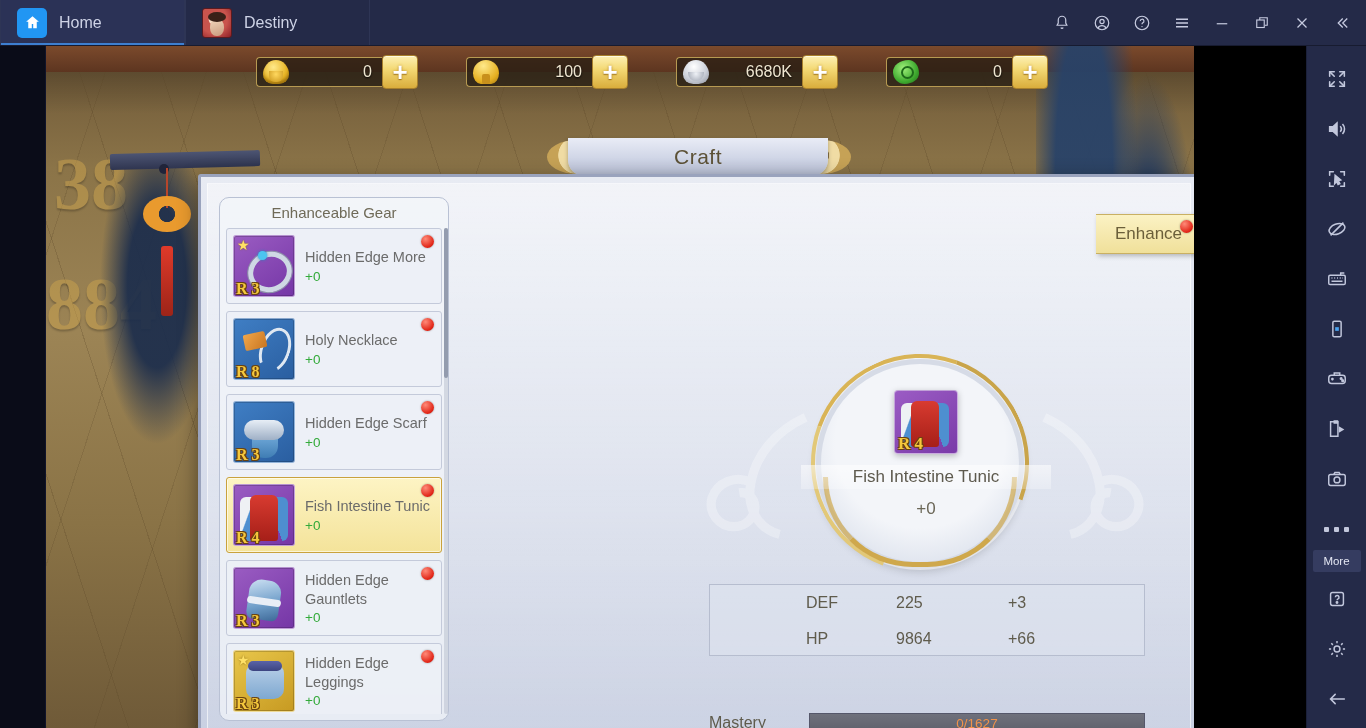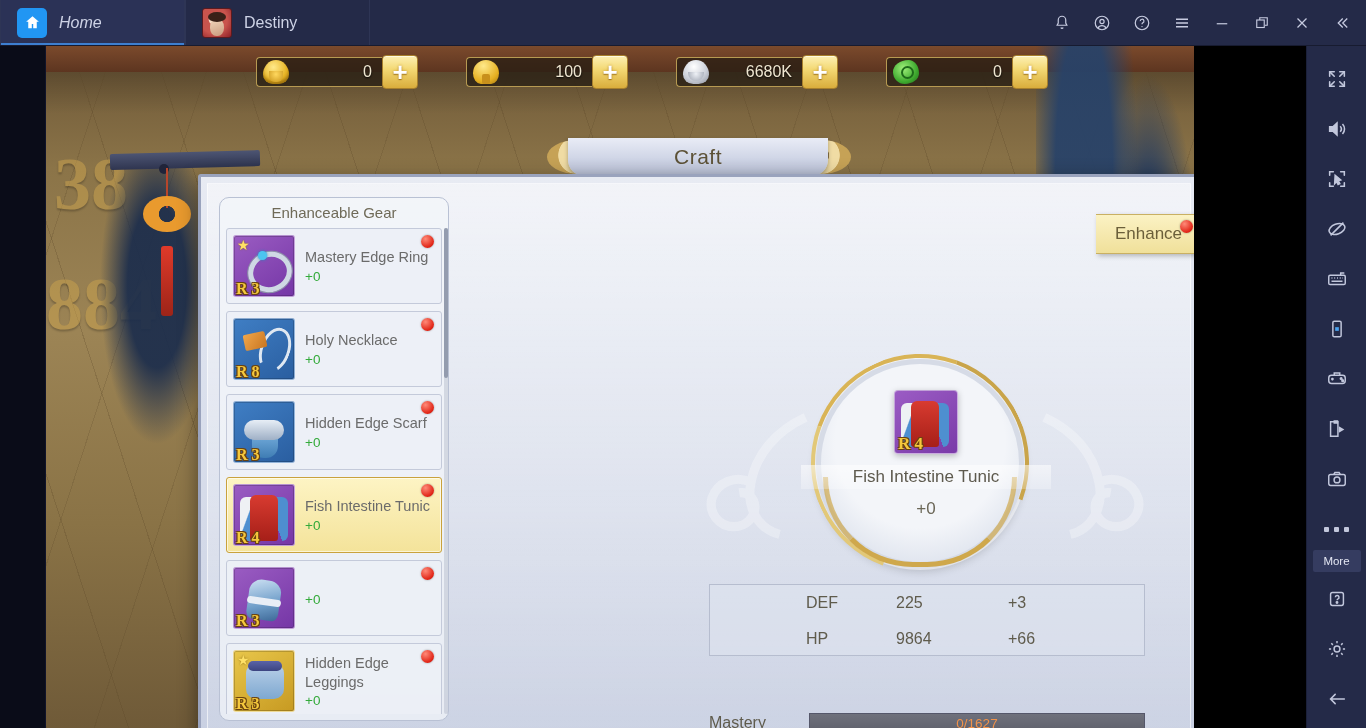--- a/index.html
+++ b/index.html
@@ -29,21 +29,21 @@
   .bs-logo-text { line-height: 1.05; }
   .bs-name { color: #fff; font-size: 15px; font-weight: bold; letter-spacing: .1px; }
   .bs-ver  { color: #b8bcd0; font-size: 9.5px; }
 
   .tab {
     display: flex; align-items: center; gap: 12px;
     padding: 0 16px; min-width: 185px;
     border-left: 1px solid #2e3555; border-right: 1px solid #2e3555;
     position: relative;
   }
-  .tab.active { background: #2b3256; font-style: italic; }
+  .tab.active { background: #2b3256; }
   .tab.active::after{
     content:''; position:absolute; left:0; right:0; bottom:0; height:2px; background:#3d7fd1;
   }
   .tab-home-icon {
     width: 30px; height: 30px; border-radius: 5px; background: #2196f3;
     display: flex; align-items: center; justify-content: center; flex: none;
   }
   .tab-home-icon svg { width: 17px; height: 17px; }
   .tab-game-icon {
     width: 30px; height: 30px; border-radius: 3px; flex: none;
@@ -581,21 +581,21 @@
         <div class="gear-panel-title">Enhanceable Gear</div>
         <div class="gear-list">
 
           <div class="gear-item">
             <div class="gear-thumb" style="background:linear-gradient(145deg,#9a5cc2,#7536a6);">
               <span class="art art-ring"></span>
               <span class="star">★</span>
               <span class="rank">R 3</span>
             </div>
             <div class="gear-text">
-              <div class="gear-name">Mastery Edge Ring</div>
+              <div class="gear-name">Hidden Edge More</div>
               <div class="gear-plus">+0</div>
             </div>
             <span class="red-dot"></span>
           </div>
 
           <div class="gear-item">
             <div class="gear-thumb" style="background:linear-gradient(145deg,#3f7ec4,#2a5ea0);">
               <span class="art art-neck"></span>
               <span class="rank">R 8</span>
             </div>
@@ -629,20 +629,21 @@
             </div>
             <span class="red-dot"></span>
           </div>
 
           <div class="gear-item">
             <div class="gear-thumb" style="background:linear-gradient(145deg,#9a5cc2,#7536a6);">
               <span class="art art-gaunt"></span>
               <span class="rank">R 3</span>
             </div>
             <div class="gear-text">
+              <div class="gear-name">Hidden Edge Gauntlets</div>
               <div class="gear-plus">+0</div>
             </div>
             <span class="red-dot"></span>
           </div>
 
           <div class="gear-item">
             <div class="gear-thumb" style="background:linear-gradient(145deg,#e8c64a,#c79a22);">
               <span class="art art-legs"></span>
               <span class="star">★</span>
               <span class="rank">R 3</span>

